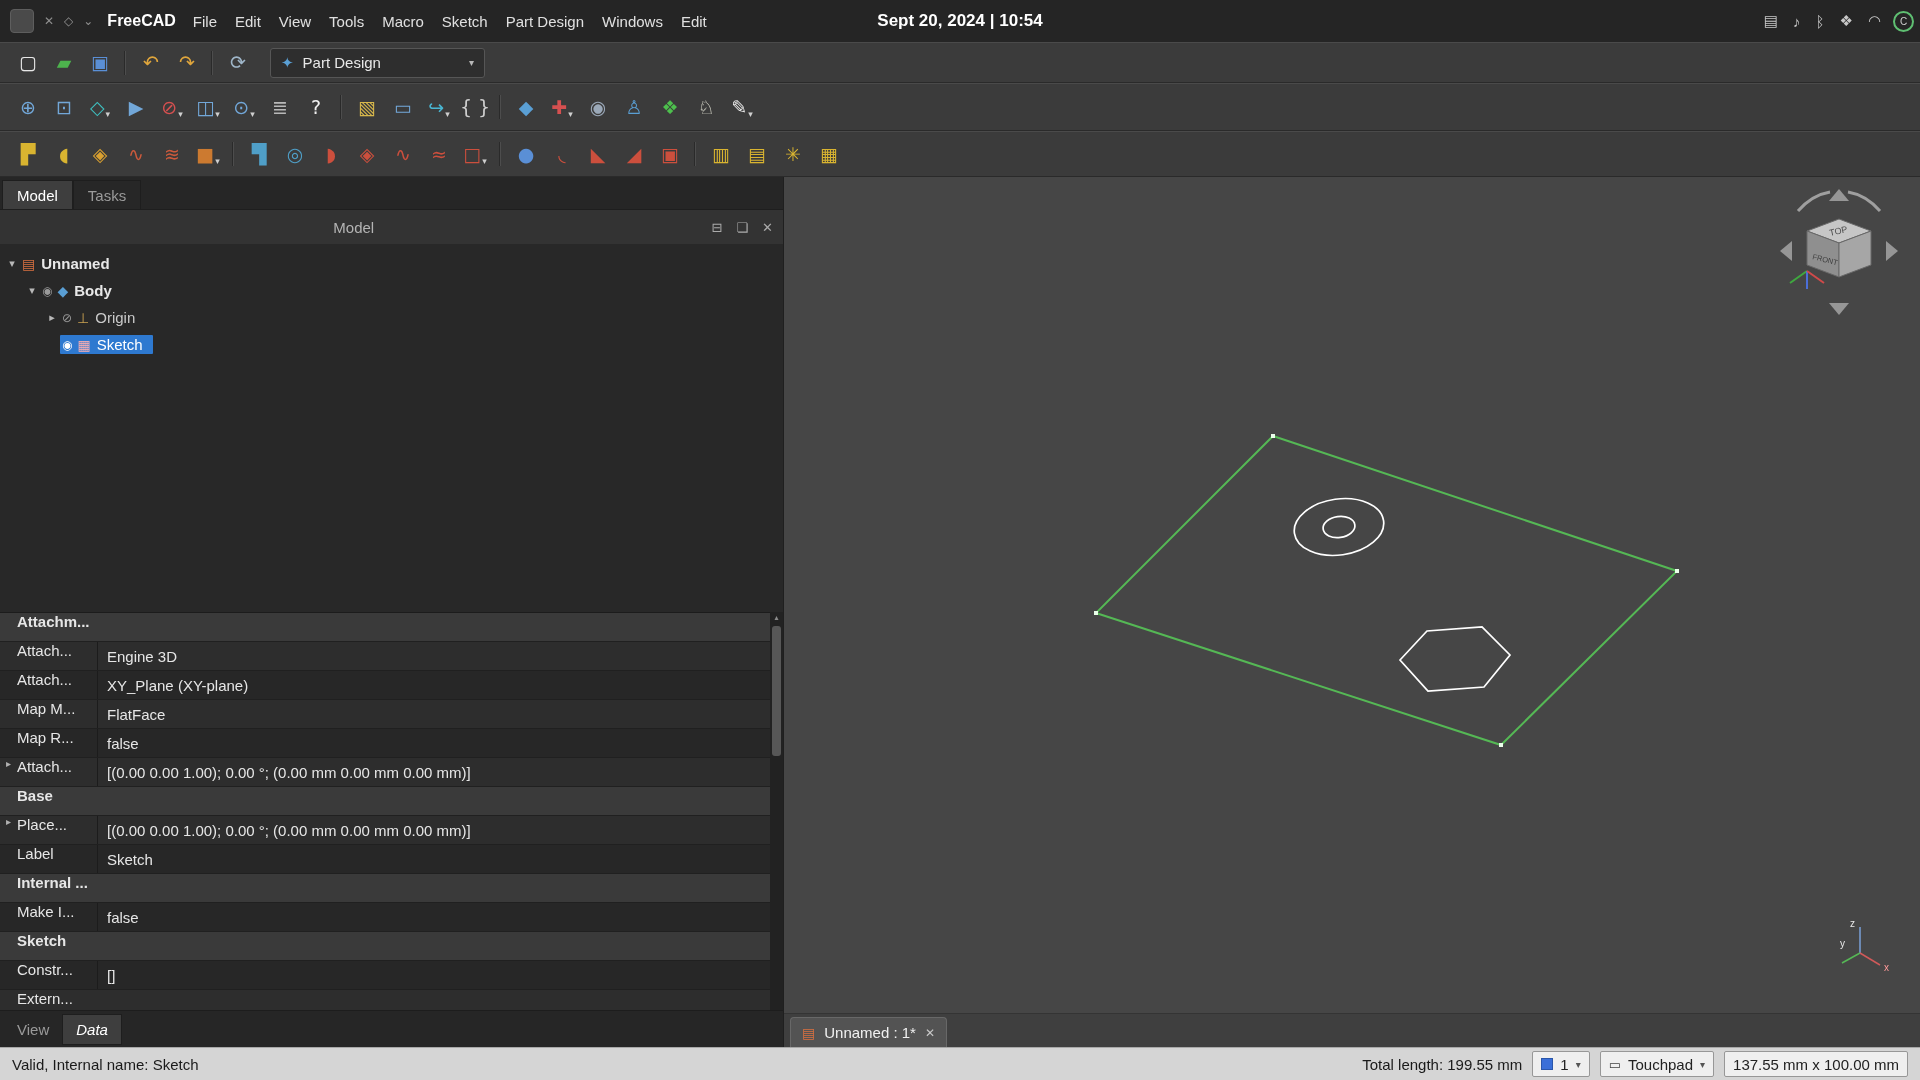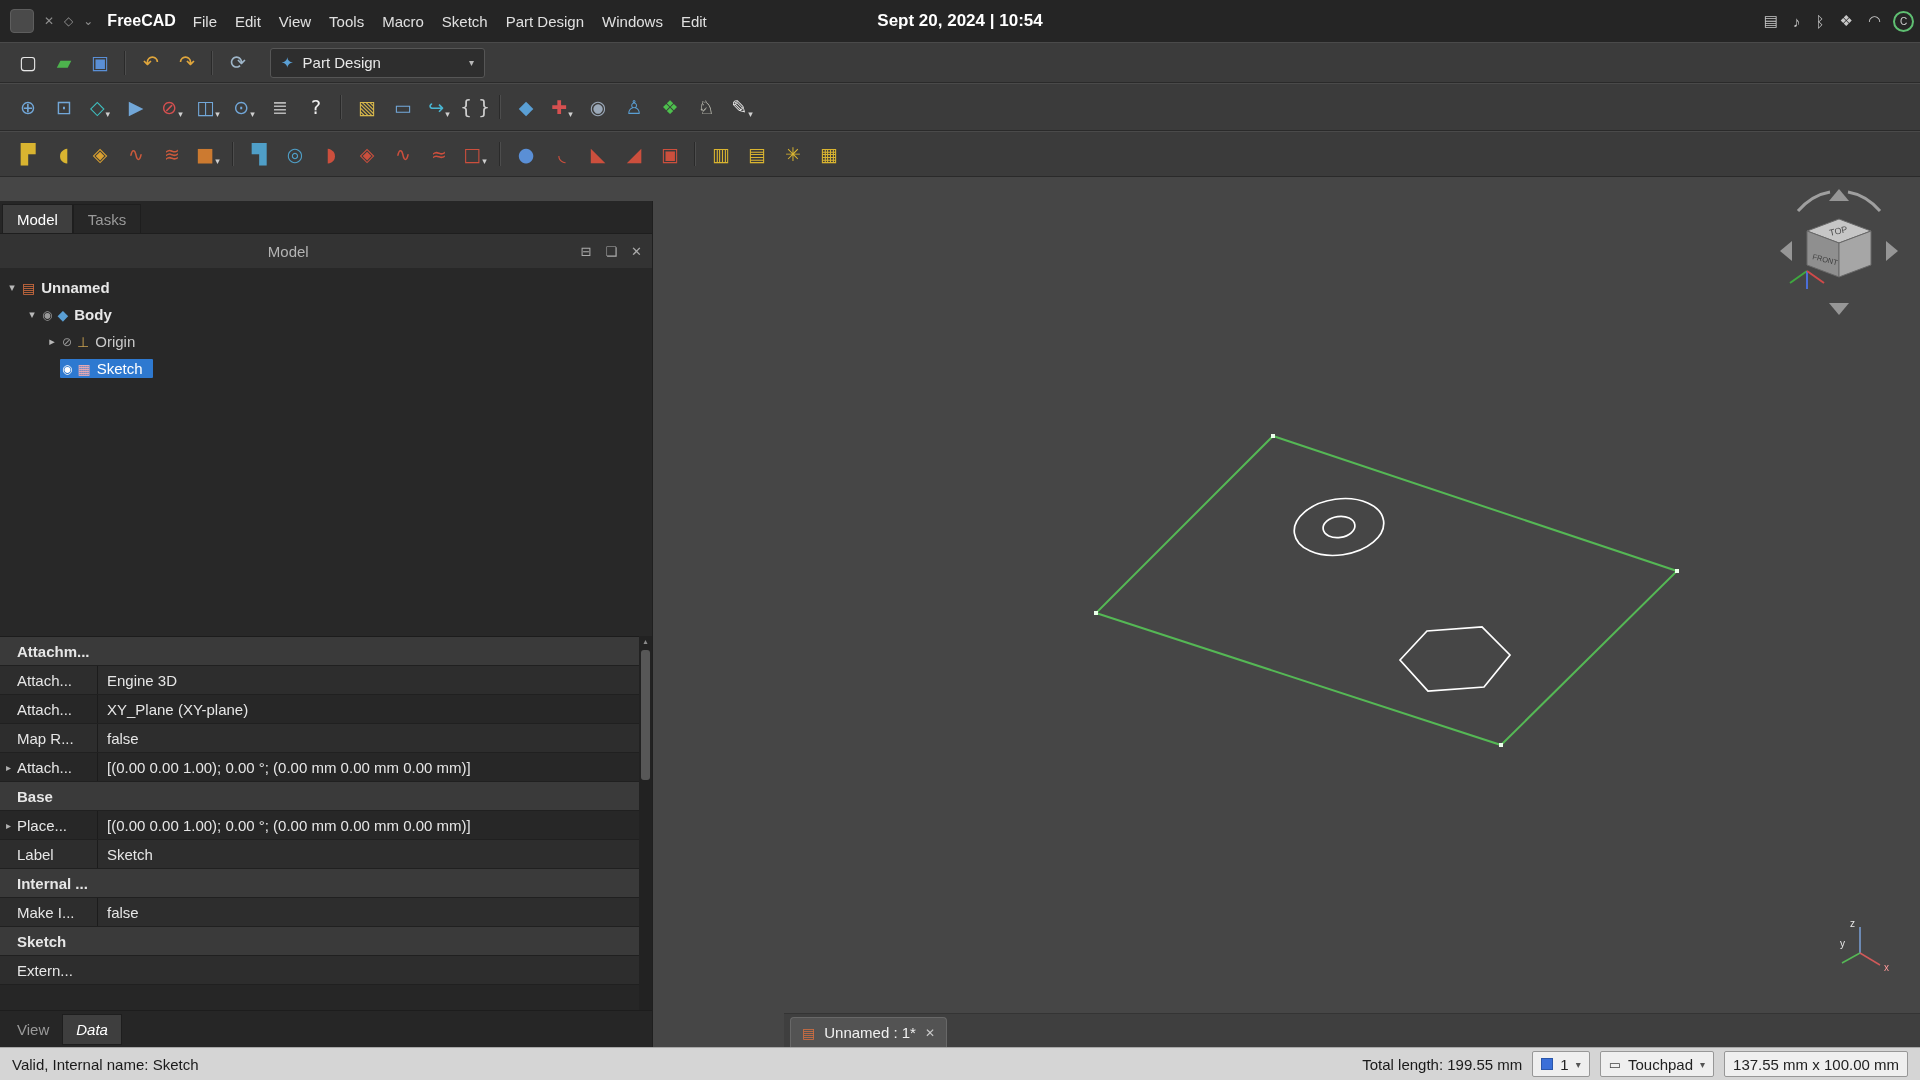--- a/index.html
+++ b/index.html
@@ -38,22 +38,22 @@
   .sep-before { margin-left:15px; }
   .sep-before::before { content:""; position:absolute; left:-9px; top:5px; bottom:5px;
     width:1px; background:#2a2a2a; box-shadow:1px 0 0 #4d4d4d; }
   .wb-select { margin-left:14px; height:30px; min-width:215px; background:#2e2e2e;
     border:1px solid #565656; border-radius:3px; display:flex; align-items:center;
     padding:0 10px; gap:9px; color:#e8e8e8; font-size:15px; }
   .wb-icon { color:#5a9fd4; font-size:15px; }
   .wb-caret { margin-left:auto; font-size:10px; color:#b8b8b8; }
 
   
-  .left-panel { position:absolute; top:177px; left:0; width:653px; bottom:33px;
-    background:#a3a3a3; border-right:1px solid #1f1f1f; z-index:10;margin-top:24px; }
+  .left-panel { position:absolute; top:177px; left:0; width:784px; bottom:33px;
+    background:#a3a3a3; border-right:1px solid #1f1f1f; z-index:10; }
   .panel-tabs { height:33px; background:#262626; display:flex; align-items:flex-end;
     padding-left:2px; border-bottom:1px solid #1e1e1e; }
   .ptab { padding:6px 14px 5px; font-size:15px; color:#9a9a9a; background:#272727;
     border:1px solid #1e1e1e; border-bottom:none; }
   .ptab.active { background:#3e3e3e; color:#fff; }
   .model-header { position:absolute; top:33px; left:0; right:0; height:34px; background:#333;
     display:flex; align-items:center; padding:0 10px; }
   .mh-title { flex:1; text-align:center; color:#b4b4b4; font-size:15px; }
   .mh-btn { color:#ababab; font-size:13px; margin-left:14px; cursor:default; }
 
@@ -65,21 +65,21 @@
   .teye { font-size:12px; color:#9a9a9a; margin-right:5px; }
   .teye:empty { display:none; }
   .ticon { font-size:14px; margin-right:6px; font-family:"DejaVu Sans",sans-serif; }
   .trow.bold .tlabel { font-weight:bold;text-align:center; }
   .trow.dim .tlabel { color:#c9c9c9; }
   .trow.selected .tmain { background:#2e79d0; }
   .trow.selected .tlabel, .trow.selected .teye { color:#fff; }
 
   .props { position:absolute; top:435px; left:0; right:13px; height:398px; overflow:hidden;
     background:#262626; border-top:1px solid #1c1c1c; }
-  .prow { display:flex; align-items:center; height:29px; font-size:15px; color:#e6e6e6;
+  .prow { display:flex; height:29px; font-size:15px; color:#e6e6e6;
     border-bottom:1px solid #202020; }
   .prow:nth-child(even) { background:#2d2d2d; }
   .prow:nth-child(odd) { background:#272727; }
   .prow.group { background:#3a3a3a; font-weight:bold; }
   .parrow { width:17px; flex:none; text-align:center; font-size:10px; color:#b0b0b0; }
   .plabel { width:80px; flex:none; white-space:nowrap; overflow:hidden; }
   .prow.group .plabel { width:auto; }
   .pvalue { flex:1; align-self:stretch; display:flex; align-items:center;
     border-left:1px solid #1c1c1c; padding-left:9px; white-space:nowrap; overflow:hidden; }
   .pvalue:empty, .prow.group .pvalue { display:none; }
@@ -480,20 +480,25 @@
         <span class="plabel">Attach...</span>
         <span class="pvalue">Engine 3D</span>
       </div>
 
       <div class="prow row">
         <span class="parrow"></span>
         <span class="plabel">Attach...</span>
         <span class="pvalue">XY_Plane (XY-plane)</span>
       </div>
 
+      <div class="prow row">
+        <span class="parrow"></span>
+        <span class="plabel">Map M...</span>
+        <span class="pvalue">FlatFace</span>
+      </div>
 
       <div class="prow row">
         <span class="parrow"></span>
         <span class="plabel">Map R...</span>
         <span class="pvalue">false</span>
       </div>
 
       <div class="prow row">
         <span class="parrow">▸</span>
         <span class="plabel">Attach...</span>
@@ -529,20 +534,25 @@
         <span class="plabel">Make I...</span>
         <span class="pvalue">false</span>
       </div>
 
       <div class="prow group">
         <span class="parrow"></span>
         <span class="plabel">Sketch</span>
 
       </div>
 
+      <div class="prow row">
+        <span class="parrow"></span>
+        <span class="plabel">Constr...</span>
+        <span class="pvalue">[]</span>
+      </div>
 
       <div class="prow row">
         <span class="parrow"></span>
         <span class="plabel">Extern...</span>
 
       </div>
     </div>
   <div class="props-scrollbar">
     <span class="arr">▴</span>
     <div class="thumb"></div>

